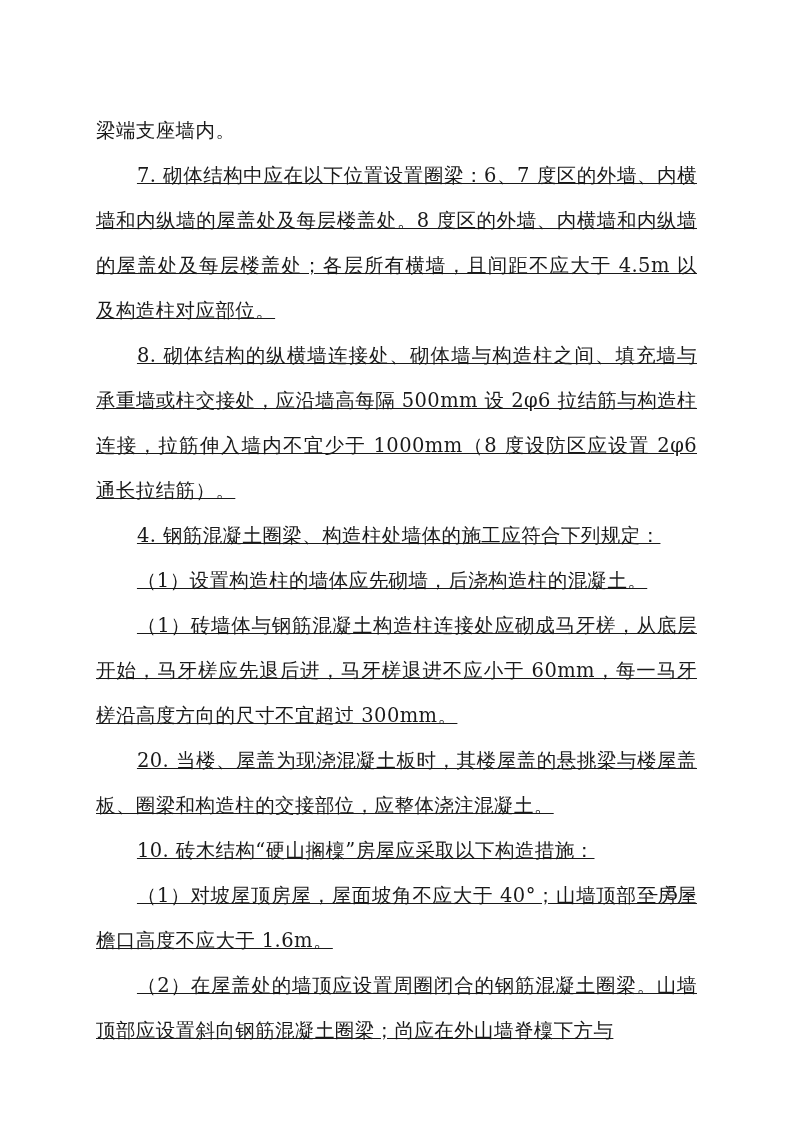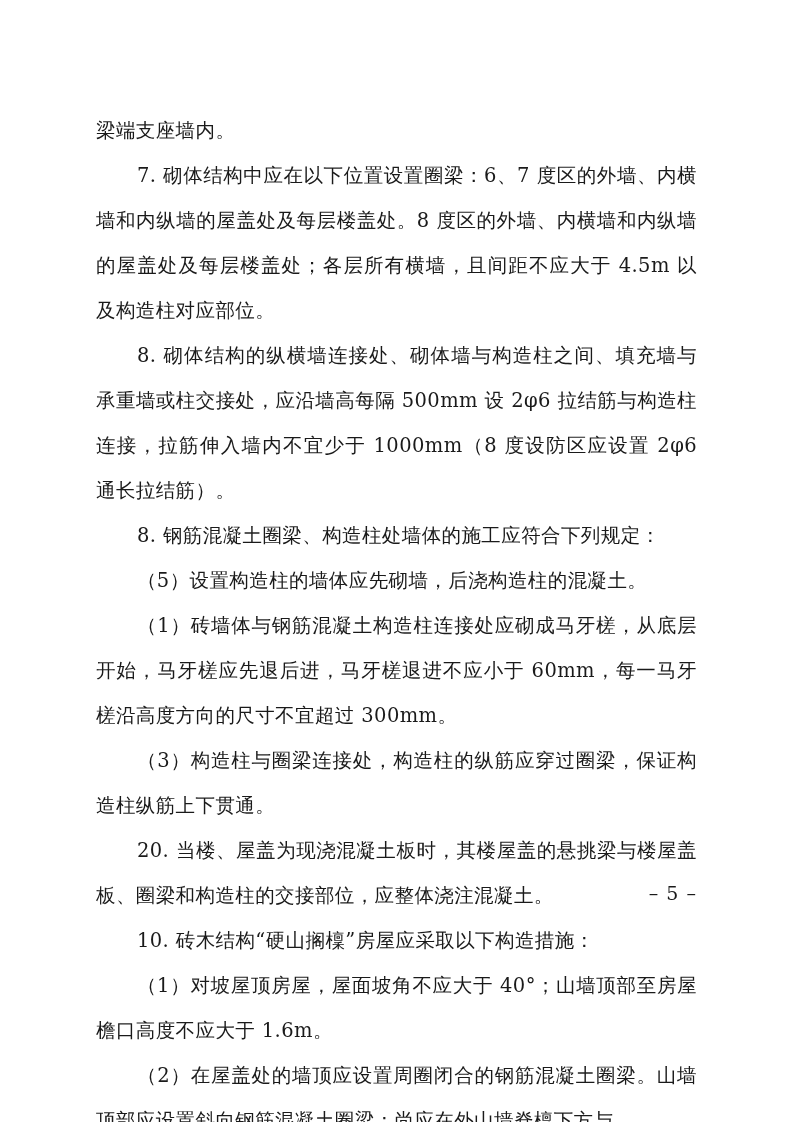--- a/index.html
+++ b/index.html
@@ -27,42 +27,42 @@
     text-align: justify;
     text-justify: inter-ideograph;
     letter-spacing: 0.4px;
   }
   .para {
     margin: 0;
     text-indent: 0;
   }
   .para.indent {
     text-indent: 2.1em;
+    text-decoration: underline;
   }
   .footer {
     position: absolute;
     left: 0;
     right: 96px;
     bottom: 58px;
     text-align: right;
     font-size: 19px;
     letter-spacing: 1px;
   }
 </style>
 </head>
 <body>
 
 <div class="page">
   <div class="doc-body">
     <p class="para">梁端支座墙内。</p>
     <p class="para indent">7. 砌体结构中应在以下位置设置圈梁：6、7 度区的外墙、内横墙和内纵墙的屋盖处及每层楼盖处。8 度区的外墙、内横墙和内纵墙的屋盖处及每层楼盖处；各层所有横墙，且间距不应大于 4.5m 以及构造柱对应部位。</p>
     <p class="para indent">8. 砌体结构的纵横墙连接处、砌体墙与构造柱之间、填充墙与承重墙或柱交接处，应沿墙高每隔 500mm 设 2φ6 拉结筋与构造柱连接，拉筋伸入墙内不宜少于 1000mm（8 度设防区应设置 2φ6 通长拉结筋）。</p>
-    <p class="para indent">8. 钢筋混凝土圈梁、构造柱处墙体的施工应符合下列规定：</p>
-    <p class="para indent">（5）设置构造柱的墙体应先砌墙，后浇构造柱的混凝土。</p>
+    <p class="para indent">4. 钢筋混凝土圈梁、构造柱处墙体的施工应符合下列规定：</p>
+    <p class="para indent">（1）设置构造柱的墙体应先砌墙，后浇构造柱的混凝土。</p>
     <p class="para indent">（1）砖墙体与钢筋混凝土构造柱连接处应砌成马牙槎，从底层开始，马牙槎应先退后进，马牙槎退进不应小于 60mm，每一马牙槎沿高度方向的尺寸不宜超过 300mm。</p>
-    <p class="para indent">（3）构造柱与圈梁连接处，构造柱的纵筋应穿过圈梁，保证构造柱纵筋上下贯通。</p>
     <p class="para indent">20. 当楼、屋盖为现浇混凝土板时，其楼屋盖的悬挑梁与楼屋盖板、圈梁和构造柱的交接部位，应整体浇注混凝土。</p>
     <p class="para indent">10. 砖木结构“硬山搁檁”房屋应采取以下构造措施：</p>
     <p class="para indent">（1）对坡屋顶房屋，屋面坡角不应大于 40°；山墙顶部至房屋檐口高度不应大于 1.6m。</p>
     <p class="para indent">（2）在屋盖处的墙顶应设置周圈闭合的钢筋混凝土圈梁。山墙顶部应设置斜向钢筋混凝土圈梁；尚应在外山墙脊檁下方与</p>
   </div>
   <div class="footer">– 5 –</div>
 </div>
 
 </body></html>

